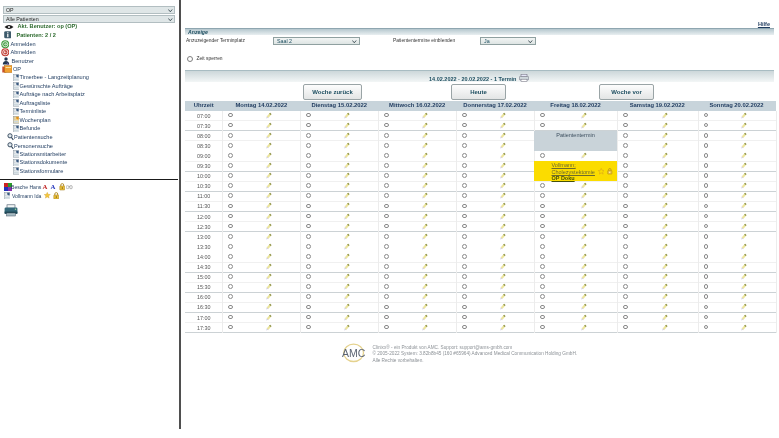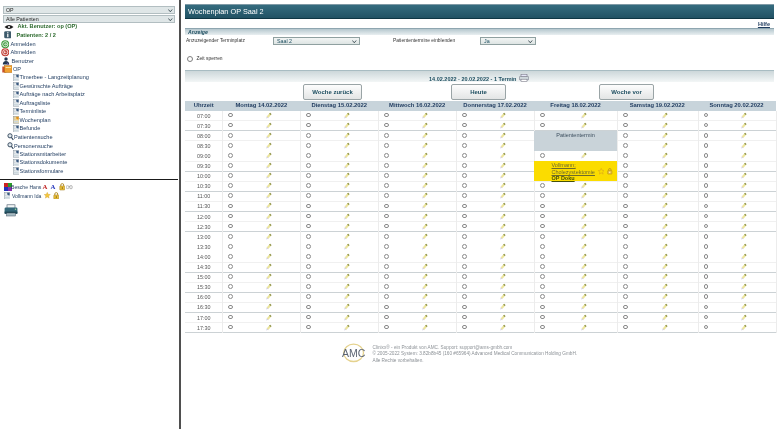--- a/index.html
+++ b/index.html
@@ -218,21 +218,20 @@
       <rect x="2.8" y="4.2" width="0.9" height="1.7" fill="#7a5c10"></rect>
     </svg>
 <svg class="ab" style="left:4px;top:204px" width="14" height="13" viewBox="0 0 14 13">
       <rect x="3" y="0.8" width="8" height="3.4" fill="#f2f5f5" stroke="#456" stroke-width="0.6"></rect>
       <rect x="0.6" y="3.6" width="12.8" height="6.2" rx="1.2" fill="#35687a"></rect>
       <rect x="0.6" y="7.6" width="12.8" height="2.2" fill="#1d4654"></rect>
       <rect x="2.6" y="9" width="8.8" height="3" fill="#a8bcc3" stroke="#456" stroke-width="0.5"></rect>
       <circle cx="11.5" cy="5.2" r="0.7" fill="#9adf9a"></circle>
     </svg>
 <div class="ab" style="left:179.3px;top:0;width:1.4px;height:429px;background:#4f4f4f"></div>
-<div id="titlebar">Wochenplan OP Saal 2</div>
 <div id="hilfe">Hilfe</div>
 <div id="anzbar">Anzeige</div>
 <div class="lbl" style="left:186px;top:37.5px">Anzuzeigender Terminplatz</div>
 <div class="fsel" style="left:273px;top:36.5px;width:87px">Saal 2<svg class="ar2" width="4.6" height="3.4" viewBox="0 0 4.6 3.4">
         <polyline points="0.4,0.5 2.3,2.8 4.2,0.5" stroke="#3a4a52" stroke-width="0.9" fill="none"></polyline>
       </svg></div>
 <div class="lbl" style="left:393px;top:37.5px">Patiententermine einblenden</div>
 <div class="fsel" style="left:480px;top:36.5px;width:56px">Ja<svg class="ar2" width="4.6" height="3.4" viewBox="0 0 4.6 3.4">
         <polyline points="0.4,0.5 2.3,2.8 4.2,0.5" stroke="#3a4a52" stroke-width="0.9" fill="none"></polyline>
       </svg></div>

